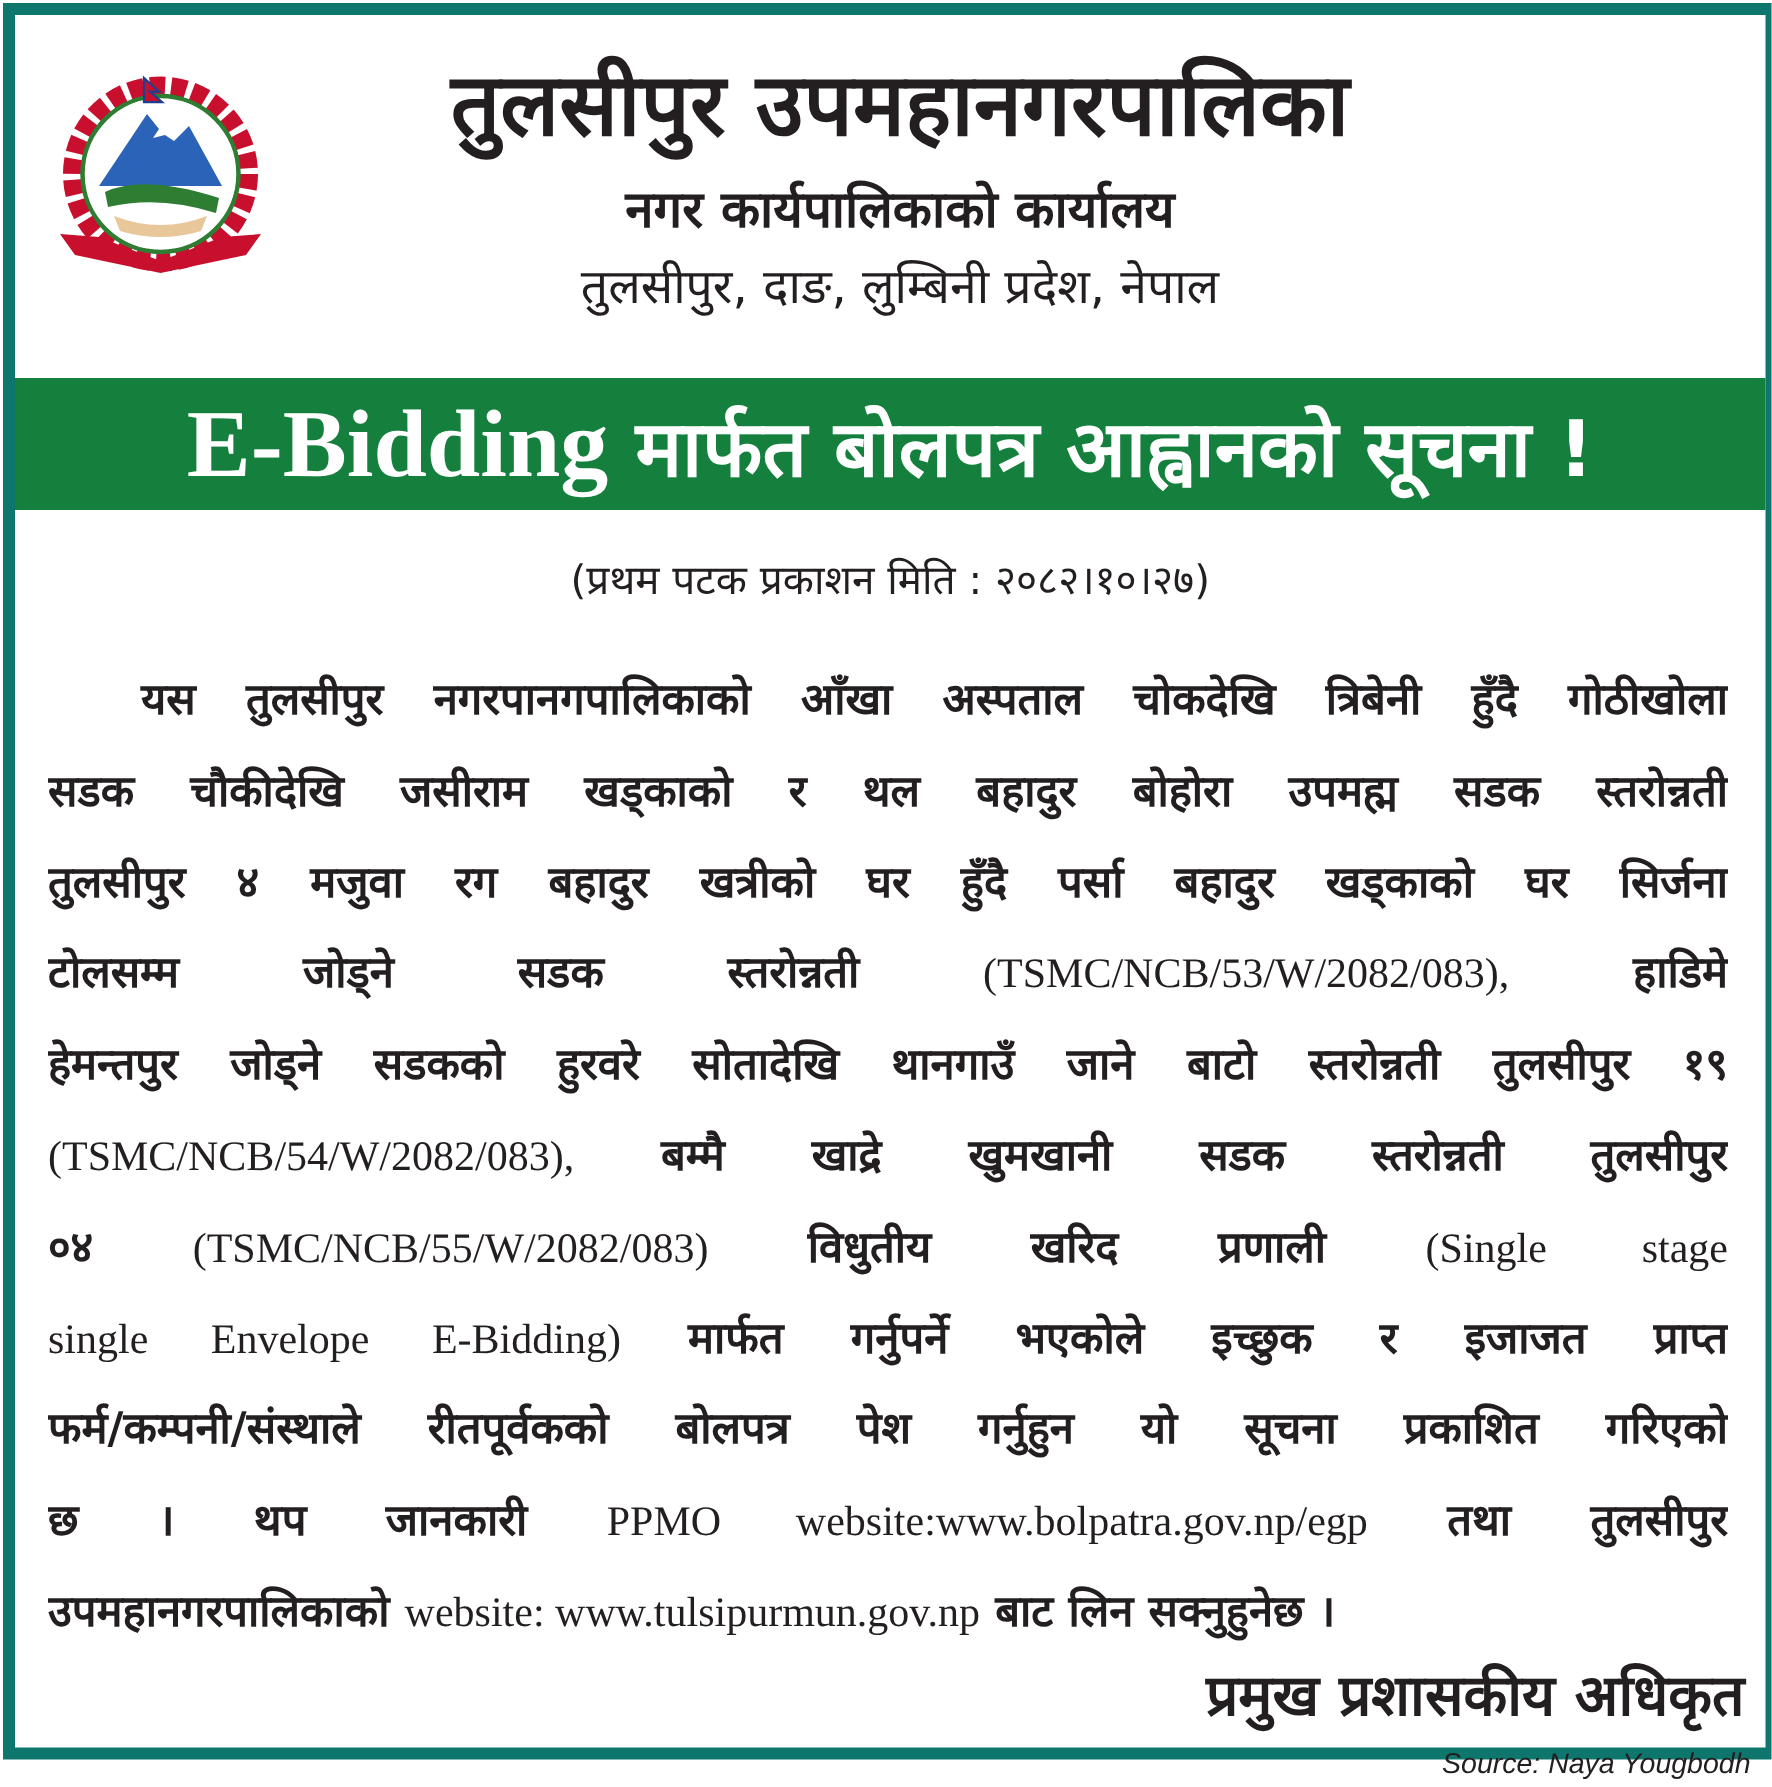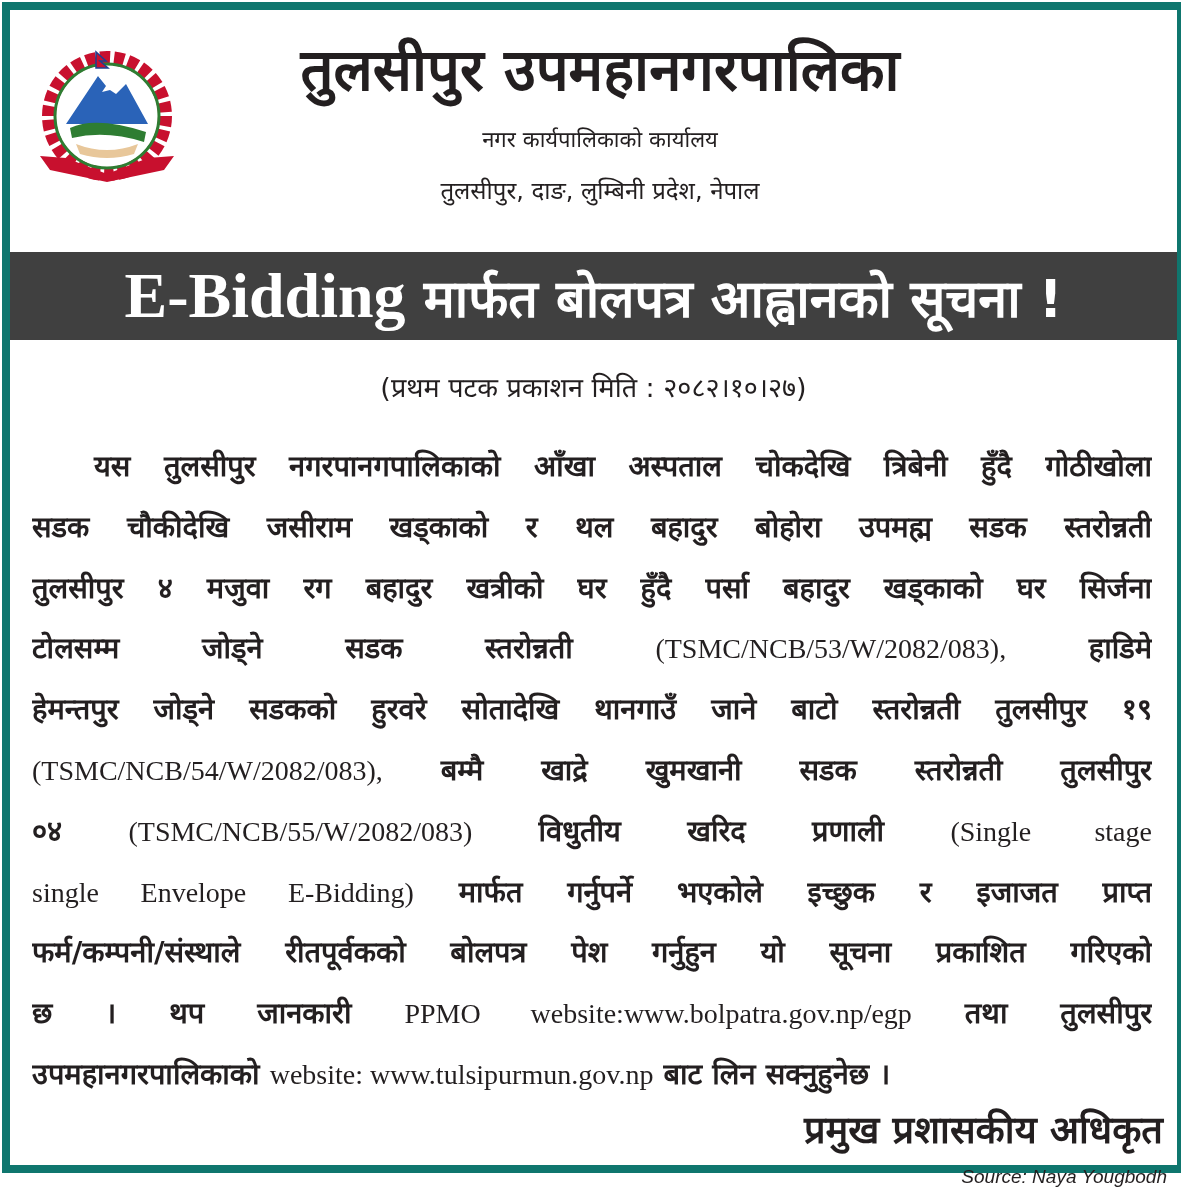--- a/index.html
+++ b/index.html
@@ -3,24 +3,24 @@
 <meta charset="utf-8">
 <style>
   html, body { margin: 0; padding: 0; background: #ffffff; }
   body { width: 1181px; height: 1191px; position: relative; overflow: hidden;
          font-family: "DejaVu Sans", sans-serif; color: #231f20; }
   .frame { position: absolute; left: 2px; top: 2px; width: 1167px; height: 1155px;
            border: 8px solid #0f766e; background: #fff; }
   .emblem { position: absolute; left: 26px; top: 36px; width: 142px; height: 140px; }
   .header { position: absolute; left: 190px; top: 18px; width: 800px; text-align: center; }
   .h-title { font-size: 58px; font-weight: bold; line-height: 84px; letter-spacing: 0px; }
-  .h-office { font-size: 22px; font-weight: normal; line-height: 56px; }
-  .h-address { font-size: 24px; line-height: 46px; }
+  .h-office { font-size: 34px; font-weight: bold; line-height: 56px; }
+  .h-address { font-size: 32px; line-height: 46px; }
   .banner { position: absolute; left: 0; top: 242px; width: 1167px; height: 88px;
-            background: #404040; color: #ffffff; text-align: center;
+            background: #15803d; color: #ffffff; text-align: center;
             font-size: 52px; font-weight: bold; line-height: 88px; }
   .banner .latin { font-family: "Liberation Serif", serif; font-size: 64px; font-weight: bold; }
   .pubdate { position: absolute; left: 0; top: 358px; width: 1167px; text-align: center;
              font-size: 27px; line-height: 40px; }
   .body-text { position: absolute; left: 22px; top: 426px; width: 1120px;
                font-size: 29px; line-height: 60.8px; text-align: justify; font-weight: bold; }
   .body-text .line { display: block; text-align: justify; text-align-last: justify; white-space: nowrap; height: 60.8px; overflow: hidden; }
   .body-text .line.first { padding-left: 62px; }
   .body-text .latin { font-family: "Liberation Serif", serif; font-weight: normal; font-size: 28px; }
   .signature { position: absolute; right: 14px; top: 1090px; font-size: 38px; font-weight: bold; line-height: 60px; }

